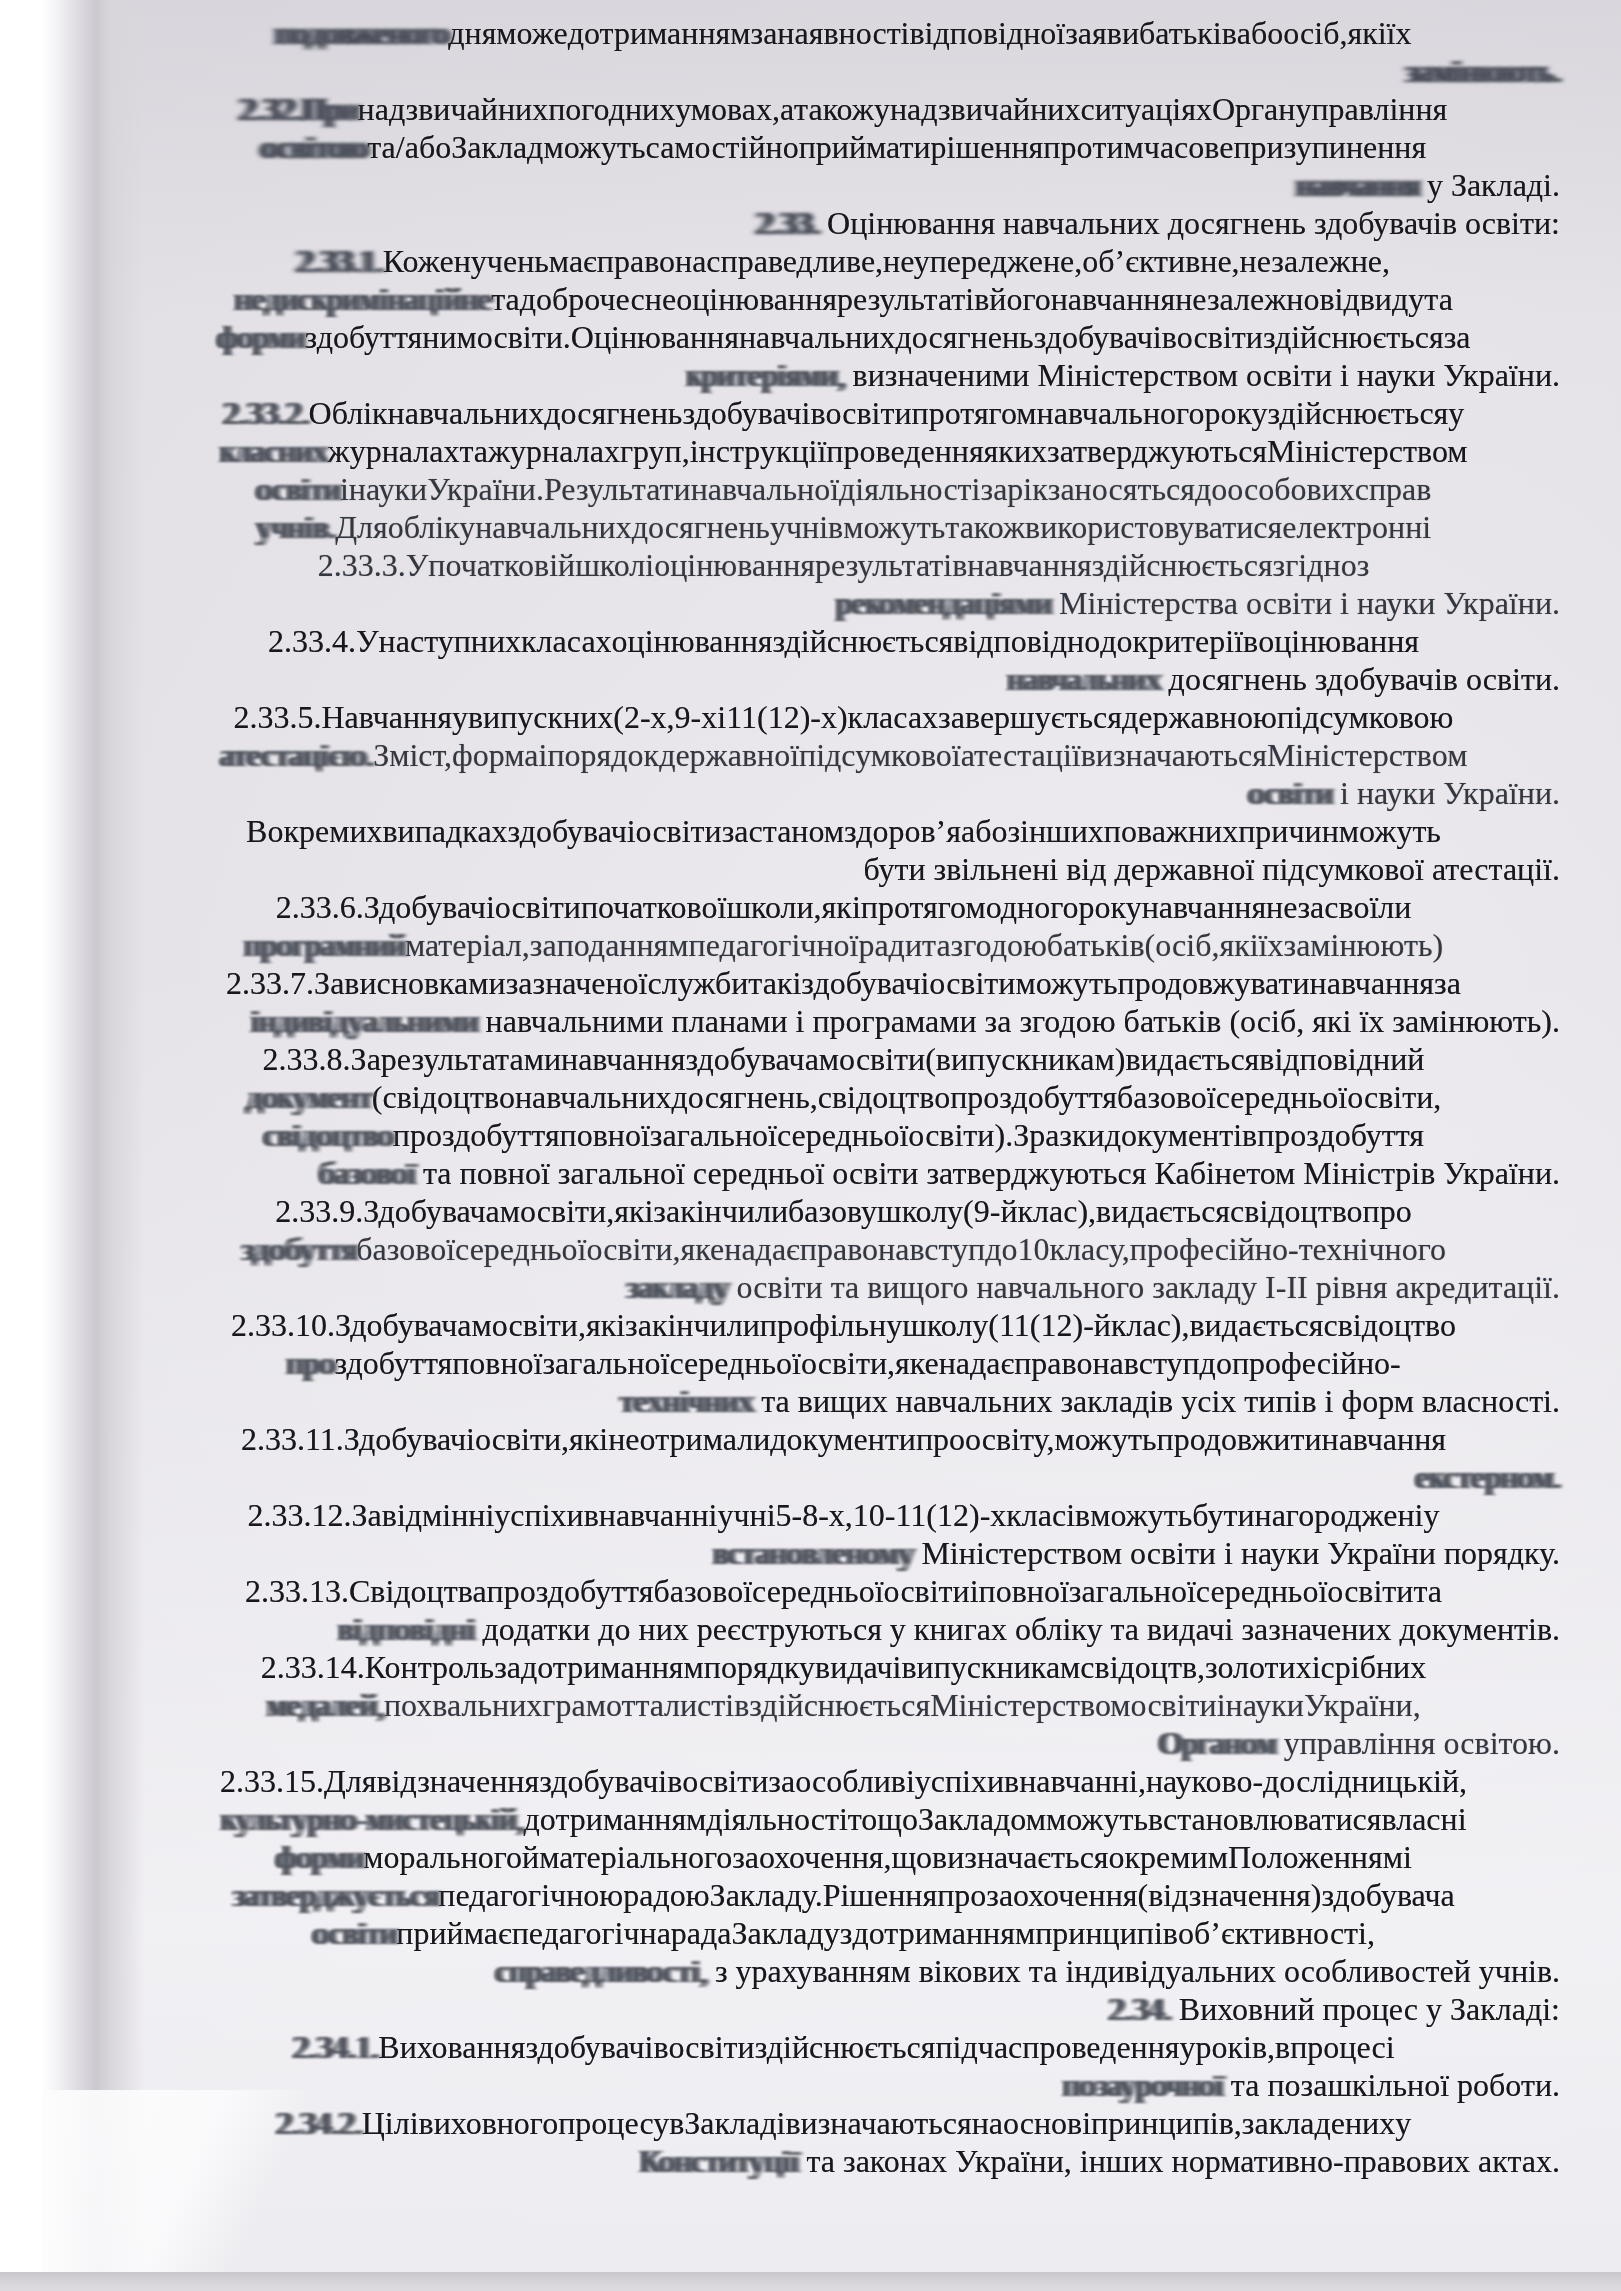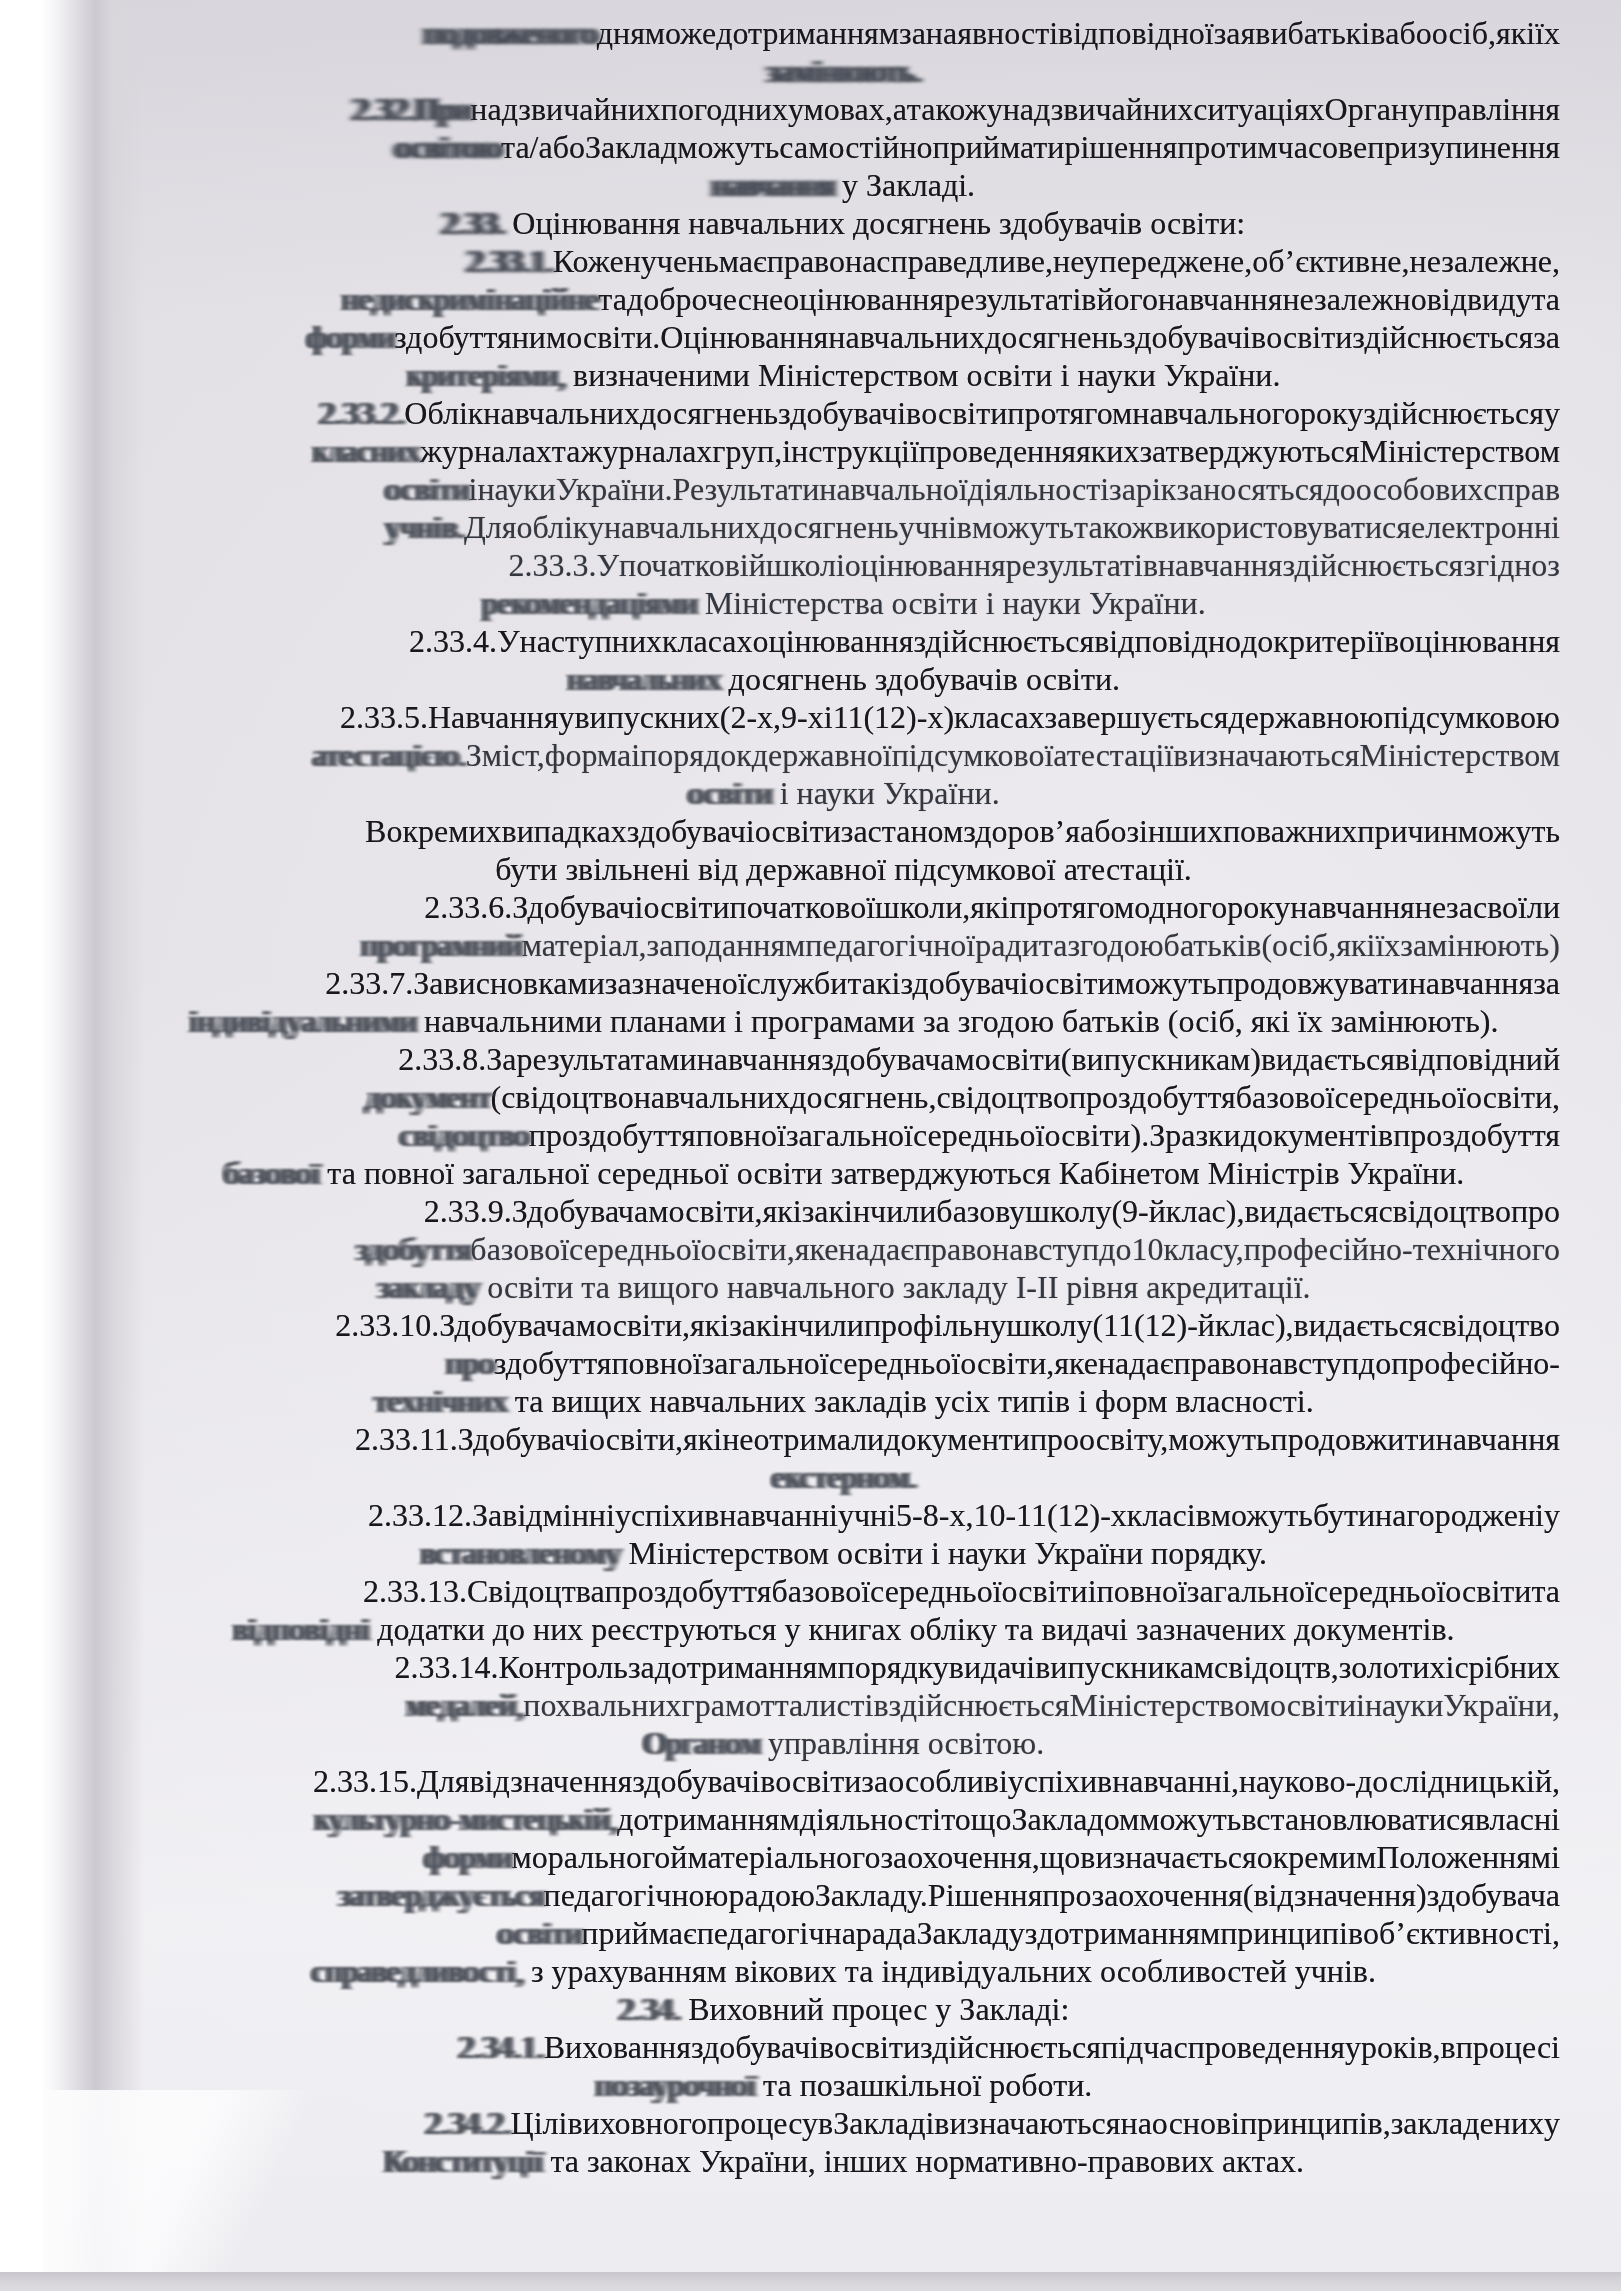--- a/index.html
+++ b/index.html
@@ -28,23 +28,23 @@
   .band-bottom{
     position:absolute;left:0;bottom:0;width:100%;height:19.6px;
     background:linear-gradient(180deg,#c9c7cd 0%,#d8d6db 55%,#dedce1 100%);
   }
   .text-column{
     position:absolute;left:127px;top:13.7px;width:1433px;
     font-size:32px;line-height:38px;color:#17171c;
     text-shadow:0 0 0.6px rgba(23,23,28,.55);
   }
   .line{height:38px;}
-  .line.just{display:flex;justify-content:flex-end;flex-wrap:nowrap;}
+  .line.just{display:flex;justify-content:center;flex-wrap:nowrap;}
   .line.just .w{white-space:nowrap;flex:0 0 auto;}
-  .line.end{display:block;white-space:nowrap;text-align:center;}
+  .line.end{display:block;white-space:nowrap;text-align:right;}
   .faint{color:#34373f;text-shadow:0 0 1px rgba(52,55,63,.4);}
   .smear{
     color:#4d515a;letter-spacing:-0.3px;
     filter:blur(1.1px);
     text-shadow:2.5px 0 0 rgba(77,81,90,.85), -2.5px 0 0 rgba(77,81,90,.7), 4.9px 0 1px rgba(77,81,90,.45);
   }
   .smear.s2{
     color:#464a54;
     filter:blur(1.6px);
     text-shadow:2.9px 0 0 rgba(70,74,84,.9), -2.9px 0 0 rgba(70,74,84,.8),

